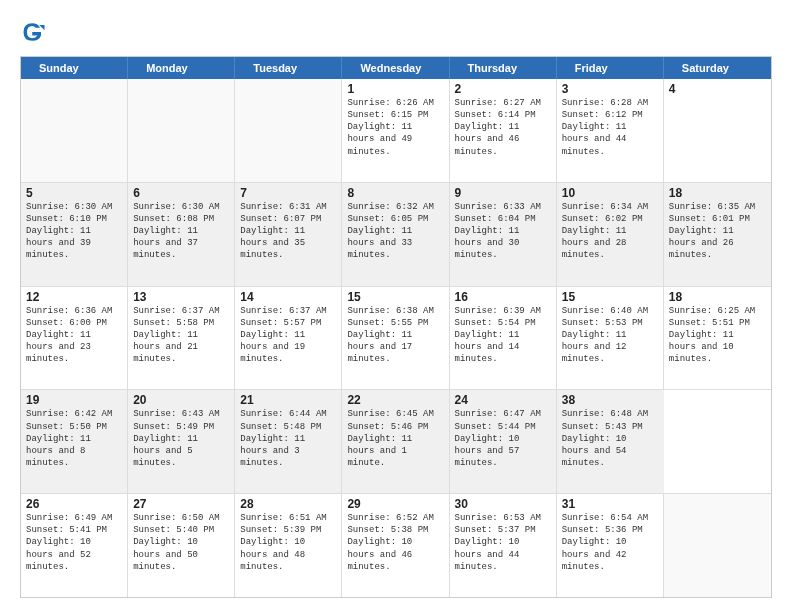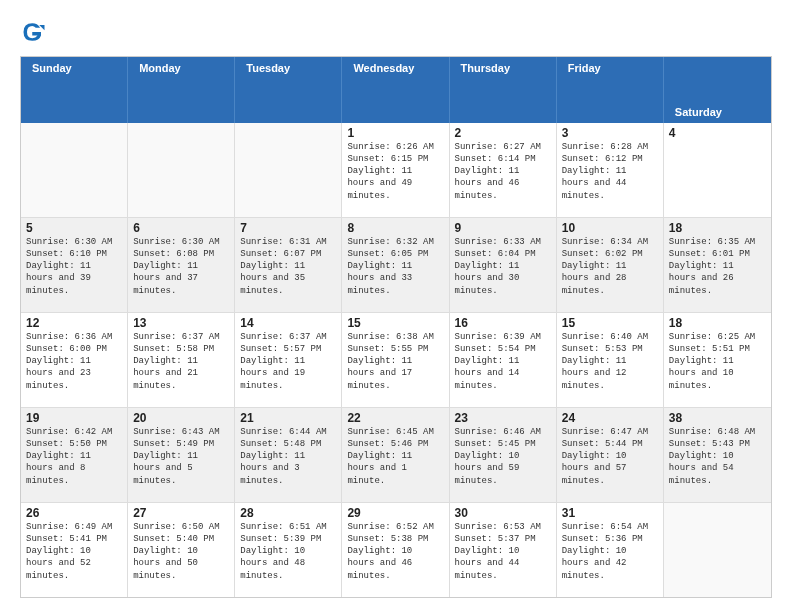--- a/index.html
+++ b/index.html
@@ -62,25 +62,25 @@
     }
     .cal-header {
       display: grid;
       grid-template-columns: repeat(7, 1fr);
       background: #2d6db5;
     }
     .cal-header-cell {
       color: #fff;
       font-size: 11px;
       font-weight: bold;
-      padding: 5px 11px;
+      padding: 5px 18px;
       border-right: 1px solid #4a85c5;
       text-align: left;
     }
-    .cal-header-cell:last-child { border-right: none; margin-top: 44px; }
+    .cal-header-cell:last-child { border-right: none; }
     .cal-body {
       flex: 1;
       display: flex;
       flex-direction: column;
     }
     .cal-row {
       display: grid;
       grid-template-columns: repeat(7, 1fr);
       flex: 1;
       border-bottom: 1px solid #ddd;
@@ -297,27 +297,20 @@
 and 3 minutes.</div>
           </div>
           <div class="cal-cell shaded">
             <div class="day-num">22</div>
             <div class="cell-text">Sunrise: 6:45 AM
 Sunset: 5:46 PM
 Daylight: 11 hours
 and 1 minute.</div>
           </div>
           <div class="cal-cell shaded">
-            <div class="day-num">23</div>
-            <div class="cell-text">Sunrise: 6:46 AM
-Sunset: 5:45 PM
-Daylight: 10 hours
-and 59 minutes.</div>
-          </div>
-          <div class="cal-cell shaded">
             <div class="day-num">24</div>
             <div class="cell-text">Sunrise: 6:47 AM
 Sunset: 5:44 PM
 Daylight: 10 hours
 and 57 minutes.</div>
           </div>
           <div class="cal-cell shaded">
             <div class="day-num">38</div>
             <div class="cell-text">Sunrise: 6:48 AM
 Sunset: 5:43 PM

